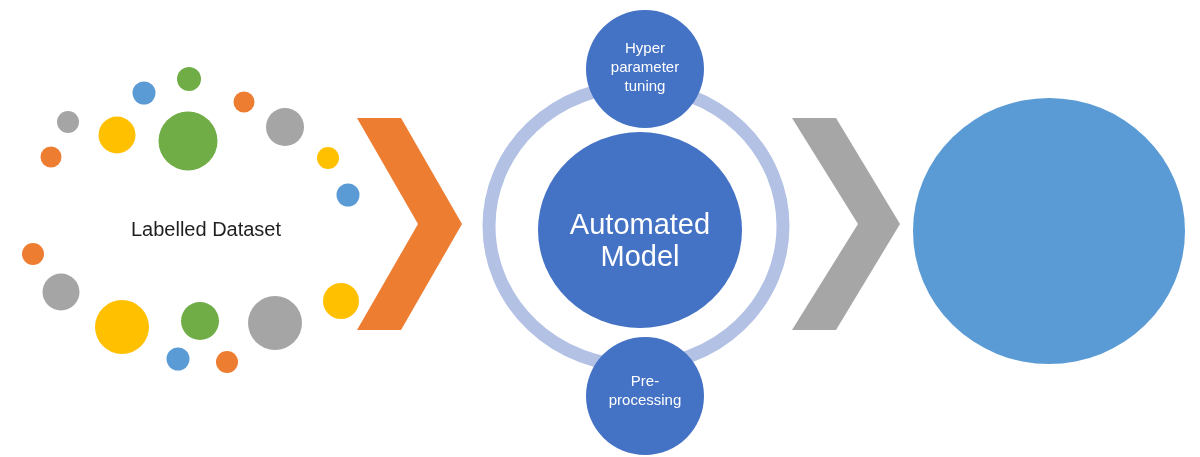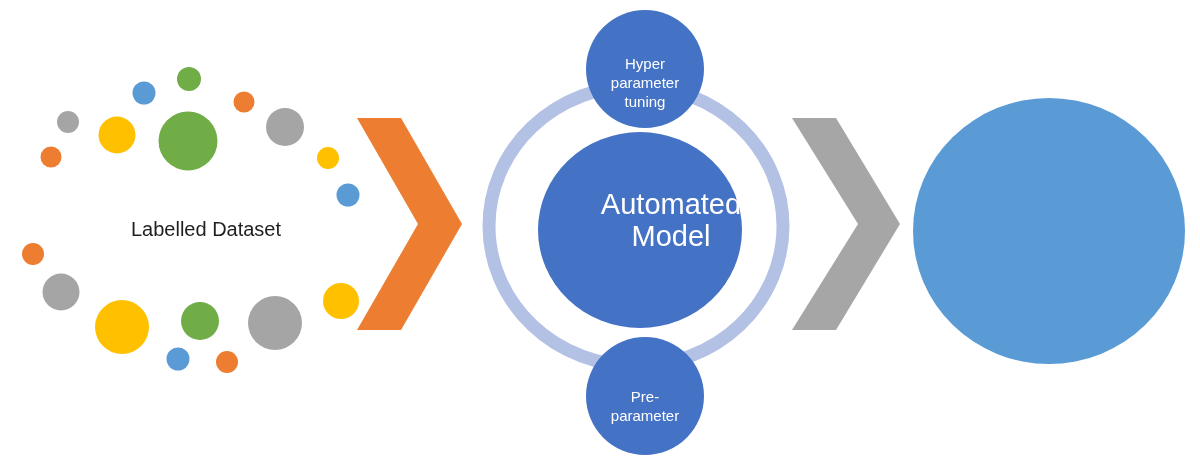--- a/index.html
+++ b/index.html
@@ -36,21 +36,20 @@
   }
   .label-light {
     color: var(--text-light, #ffffff);
     font-size: 29px;
     line-height: 32px;
   }
   .label-small {
     color: var(--text-light, #ffffff);
     font-size: 15px;
     line-height: 19px;
-    margin-top: 16px;
   }
 </style>
 </head>
 <body>
 
 <div class="canvas">
 
   <svg class="diagram-svg" viewBox="0 0 1200 457">
 
     <g>
@@ -88,20 +87,20 @@
 
     <ellipse cx="1049" cy="231" rx="136" ry="133" fill="#5b9bd5"></ellipse>
   </svg>
 
   <div class="label label-dark" style="left:206px;  top:229px;">Labelled Dataset</div>
 
   <div class="label label-small" style="left:645px;  top:66px;">Hyper
 parameter
 tuning</div>
 
-  <div class="label label-light" style="left:640px;  top:220px;margin-left:31px;">Automated
+  <div class="label label-light" style="left:640px;  top:240px;">Automated
 Model</div>
 
   <div class="label label-small" style="left:645px;  top:390px;">Pre-
-parameter</div>
+processing</div>
 
 
 </div>
 
 </body></html>

